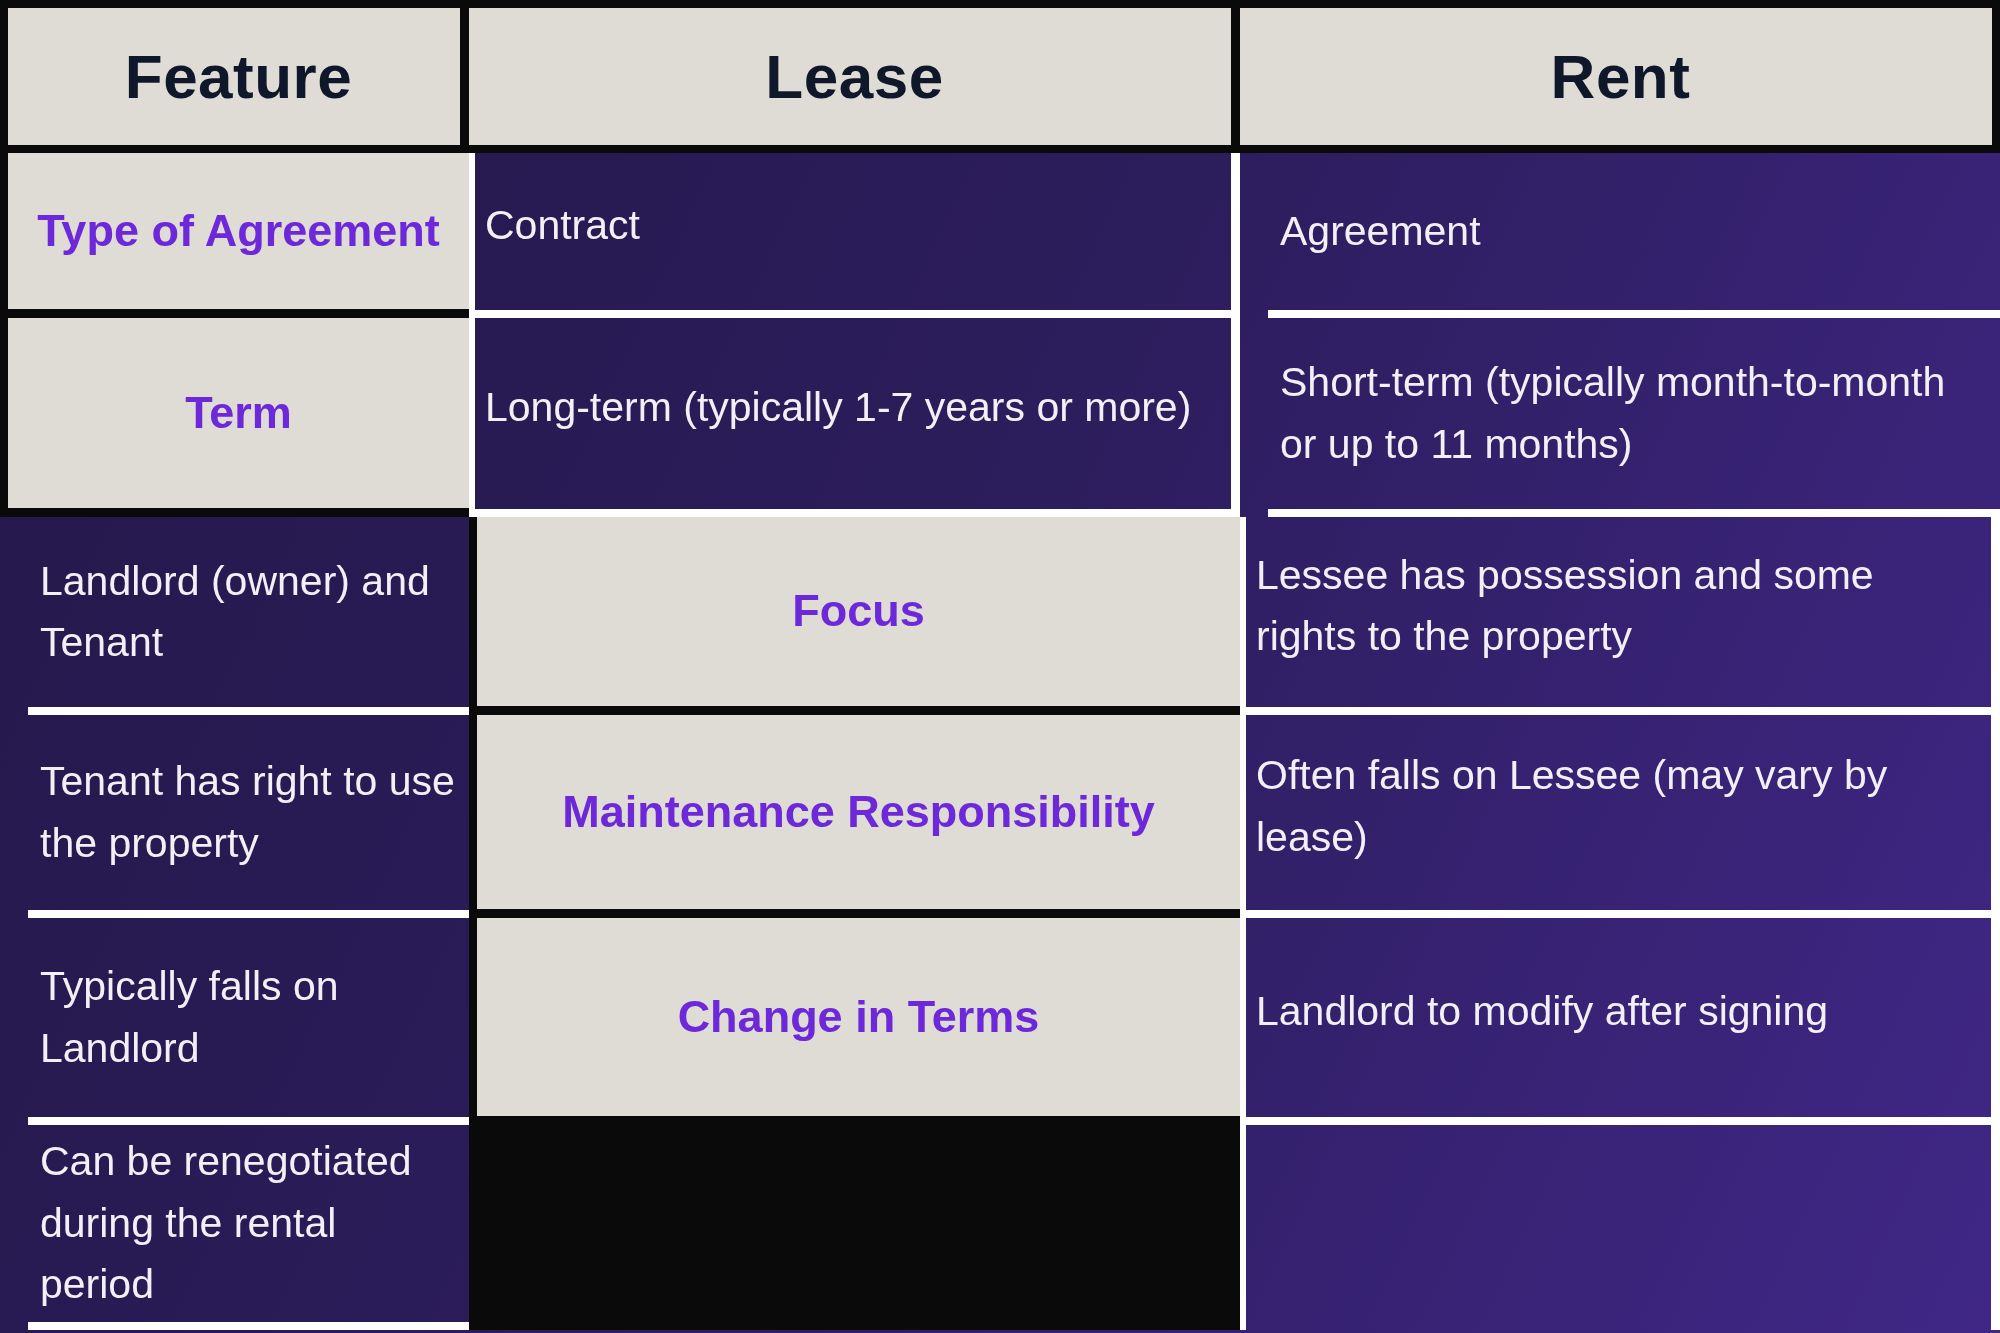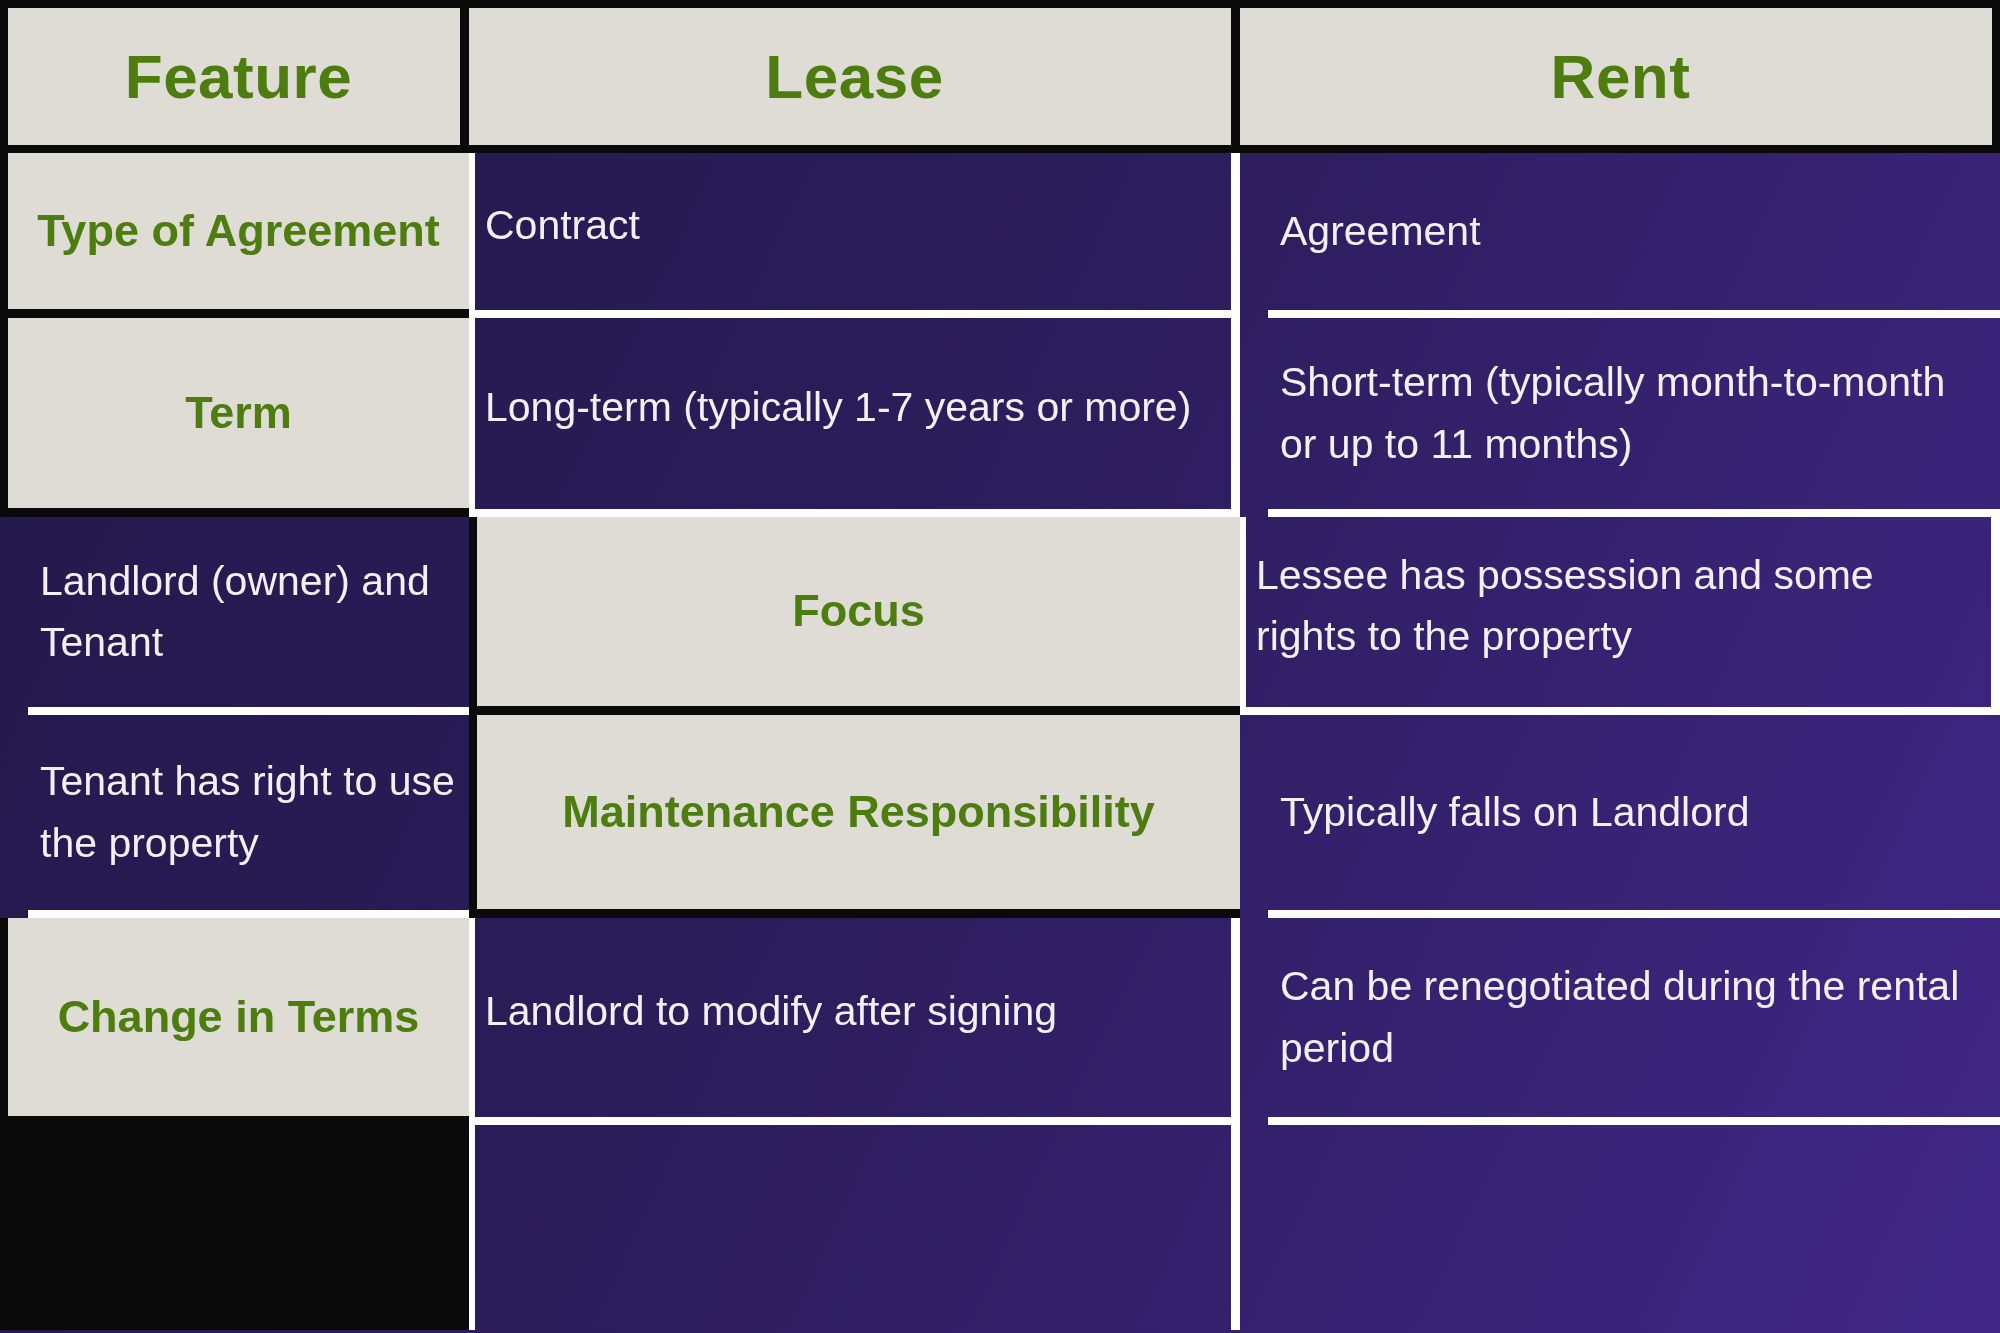--- a/index.html
+++ b/index.html
@@ -14,34 +14,34 @@
     font-family:"Liberation Sans","DejaVu Sans",sans-serif;
     overflow:hidden;
   }
   .cell { display:flex; align-items:center; min-width:0; }
   
   .hd {
     background:#dfdbd5;
     border-top:8px solid #0b0a0a;
     border-bottom:8px solid #0b0a0a;
     justify-content:center;
-    font-weight:bold; font-size:62px; color:#4d7c0f;
+    font-weight:bold; font-size:62px; color:#0f172a;
     letter-spacing:0.5px;
     padding-left:9px;
   }
   .hd.c1 { border-left:8px solid #0b0a0a; border-right:9px solid #0b0a0a; }
   .hd.c2 { border-right:9px solid #0b0a0a; }
   .hd.c3 { border-right:8px solid #0b0a0a; }
   
   .ft {
     background:#dfdbd5;
     border-left:8px solid #0b0a0a;
     border-bottom:9px solid #0b0a0a;
     justify-content:center; text-align:center;
-    font-weight:bold; font-size:45px; color:#4d7c0f;
+    font-weight:bold; font-size:45px; color:#6d28d9;
     padding:0 14px; line-height:1.3;
   }
   
   .ls, .rt {
     color:#f2f0f6; font-size:41px; line-height:1.5;
     border-bottom:8px solid #ffffff;
   }
   .ls { border-left:6px solid #ffffff; border-right:9px solid #ffffff; padding:0 12px 12px 10px; }
   .rt { padding:0 12px;margin-left:28px; }
   
@@ -65,20 +65,21 @@
   <div class="cell ls">Long-term (typically 1-7 years or more)</div>
   <div class="cell rt">Short-term (typically month-to-month or up to 11 months)</div>
 
   <div class="cell rt">Landlord (owner) and Tenant</div>
 
   <div class="cell ft">Focus</div>
   <div class="cell ls">Lessee has possession and some rights to the property</div>
   <div class="cell rt">Tenant has right to use the property</div>
 
   <div class="cell ft">Maintenance Responsibility</div>
+  <div class="cell ls">Often falls on Lessee (may vary by lease)</div>
   <div class="cell rt">Typically falls on Landlord</div>
 
   <div class="cell ft">Change in Terms</div>
   <div class="cell ls">Landlord to modify after signing</div>
   <div class="cell rt">Can be renegotiated during the rental period</div>
 
   <div class="cell sl-ft"></div>
   <div class="cell sl-ls"></div>
   <div class="cell sl-rt"></div>
 

